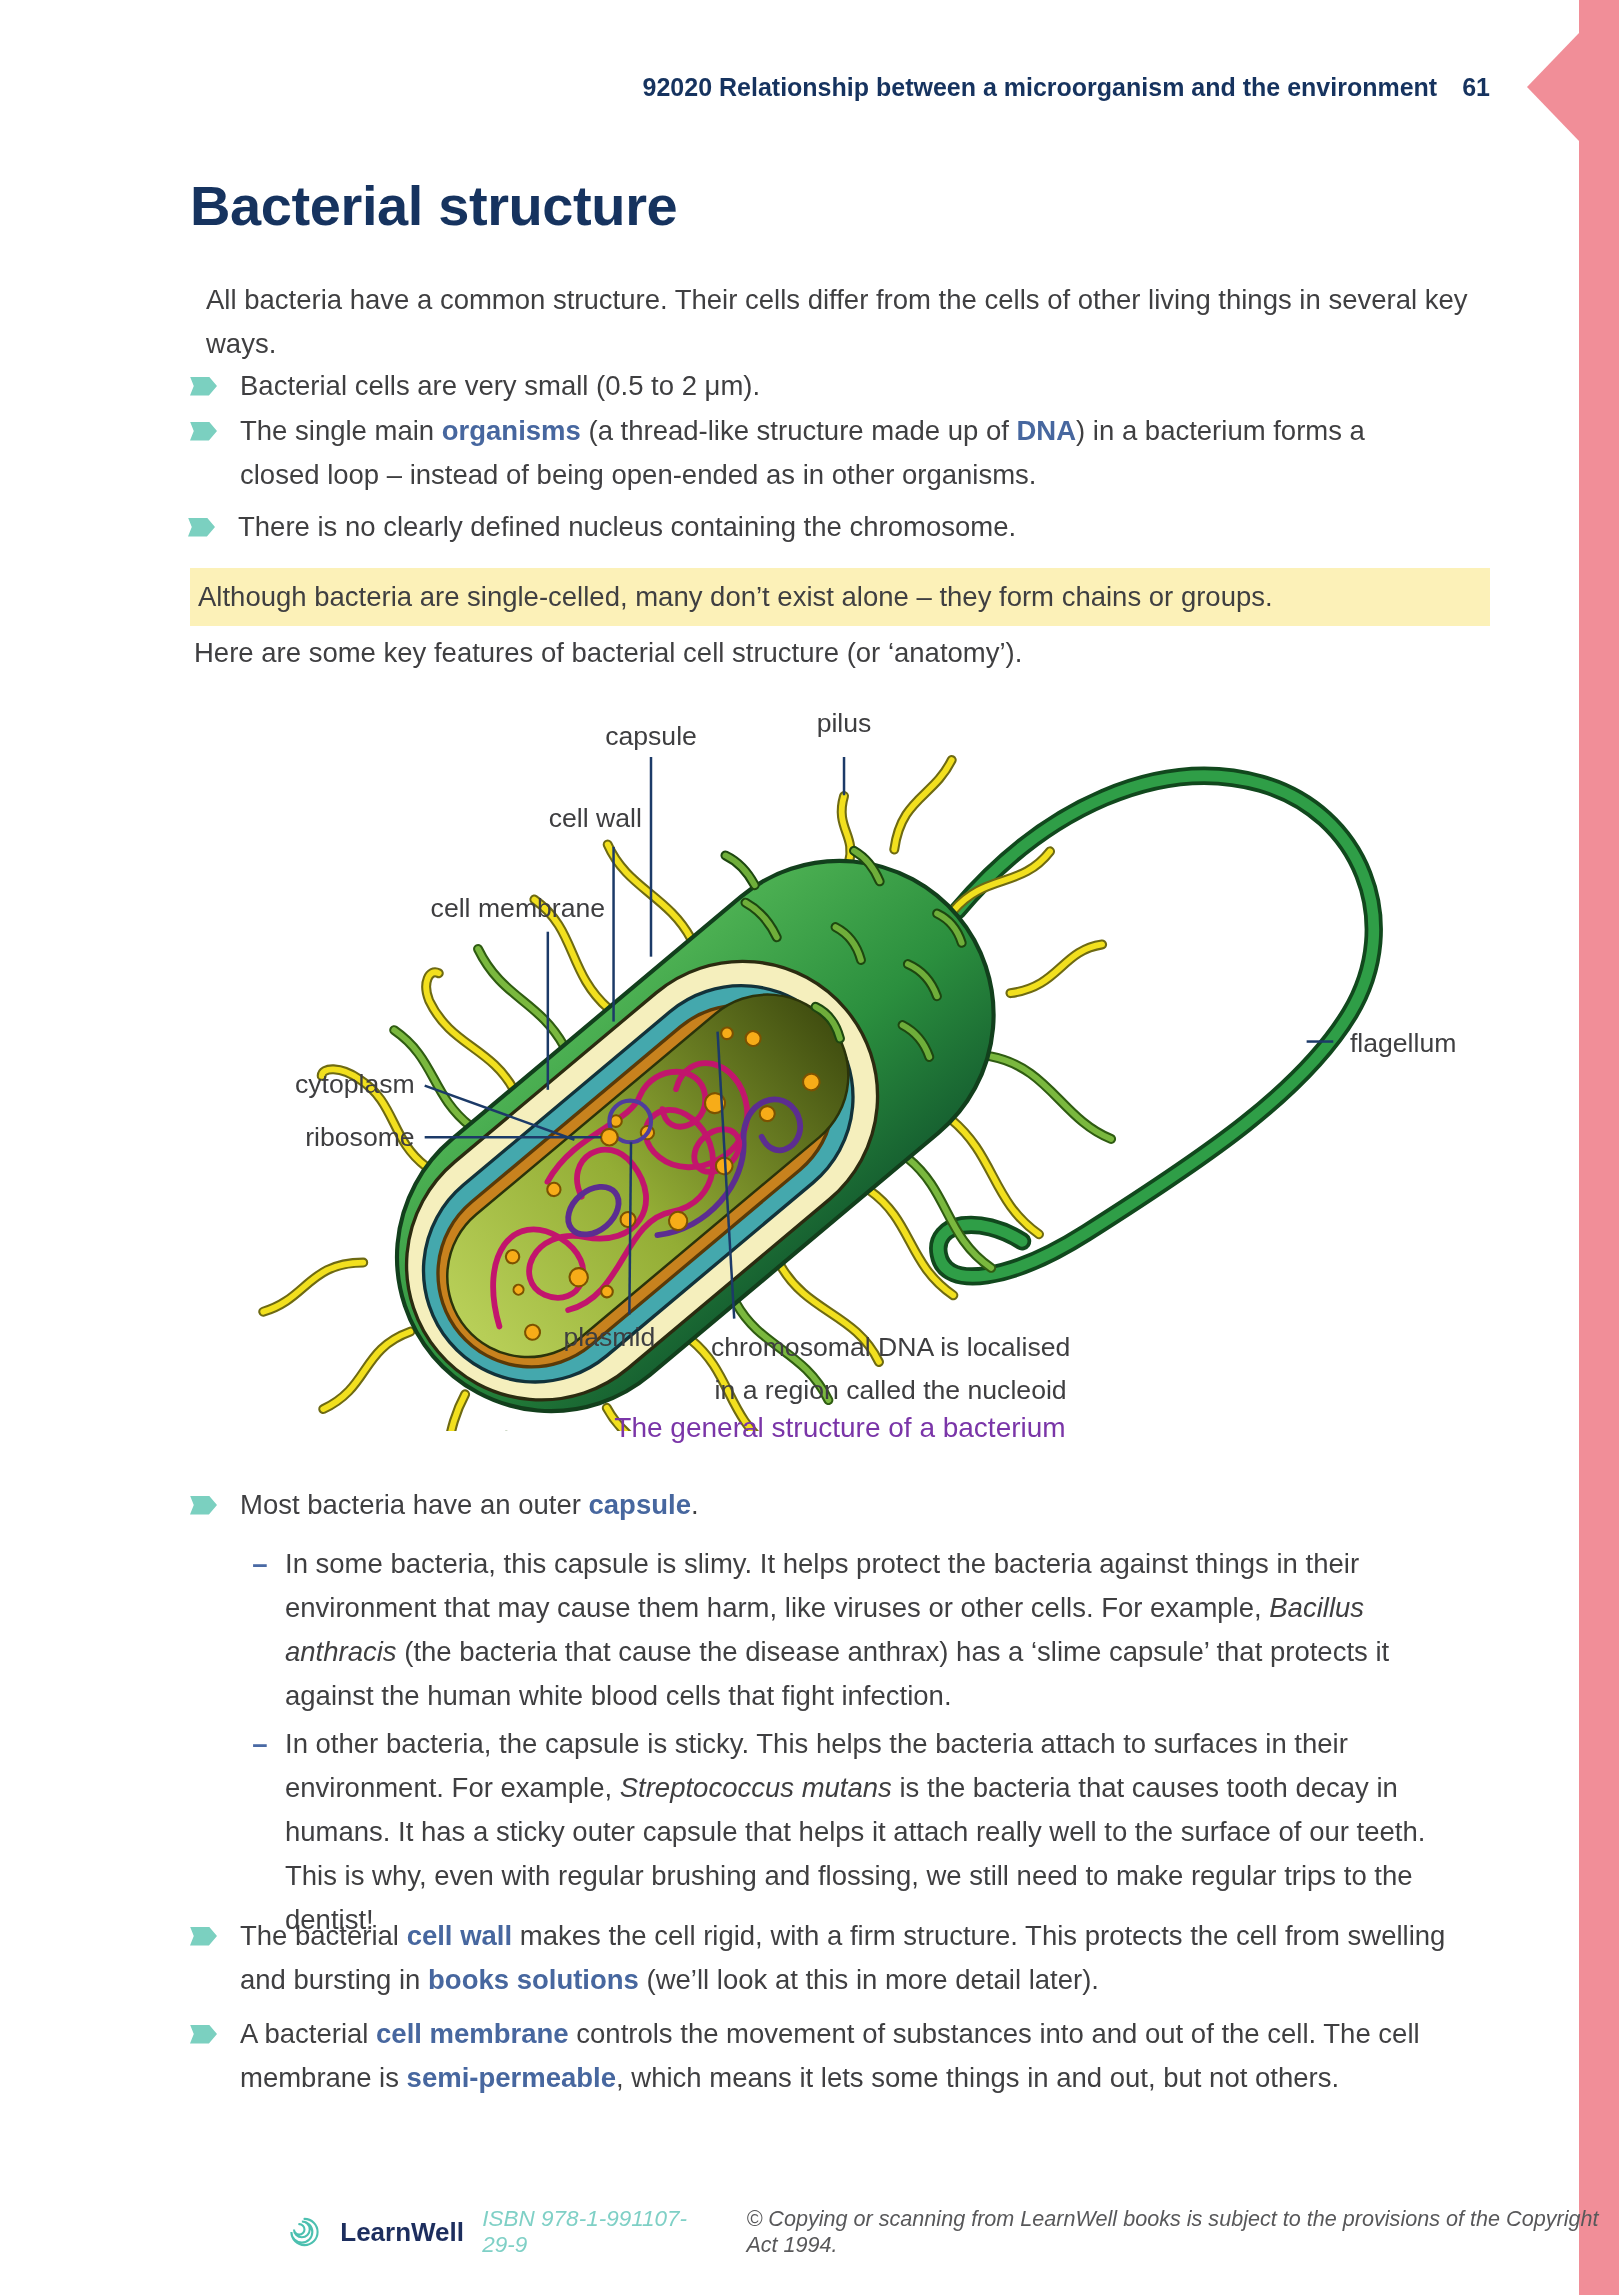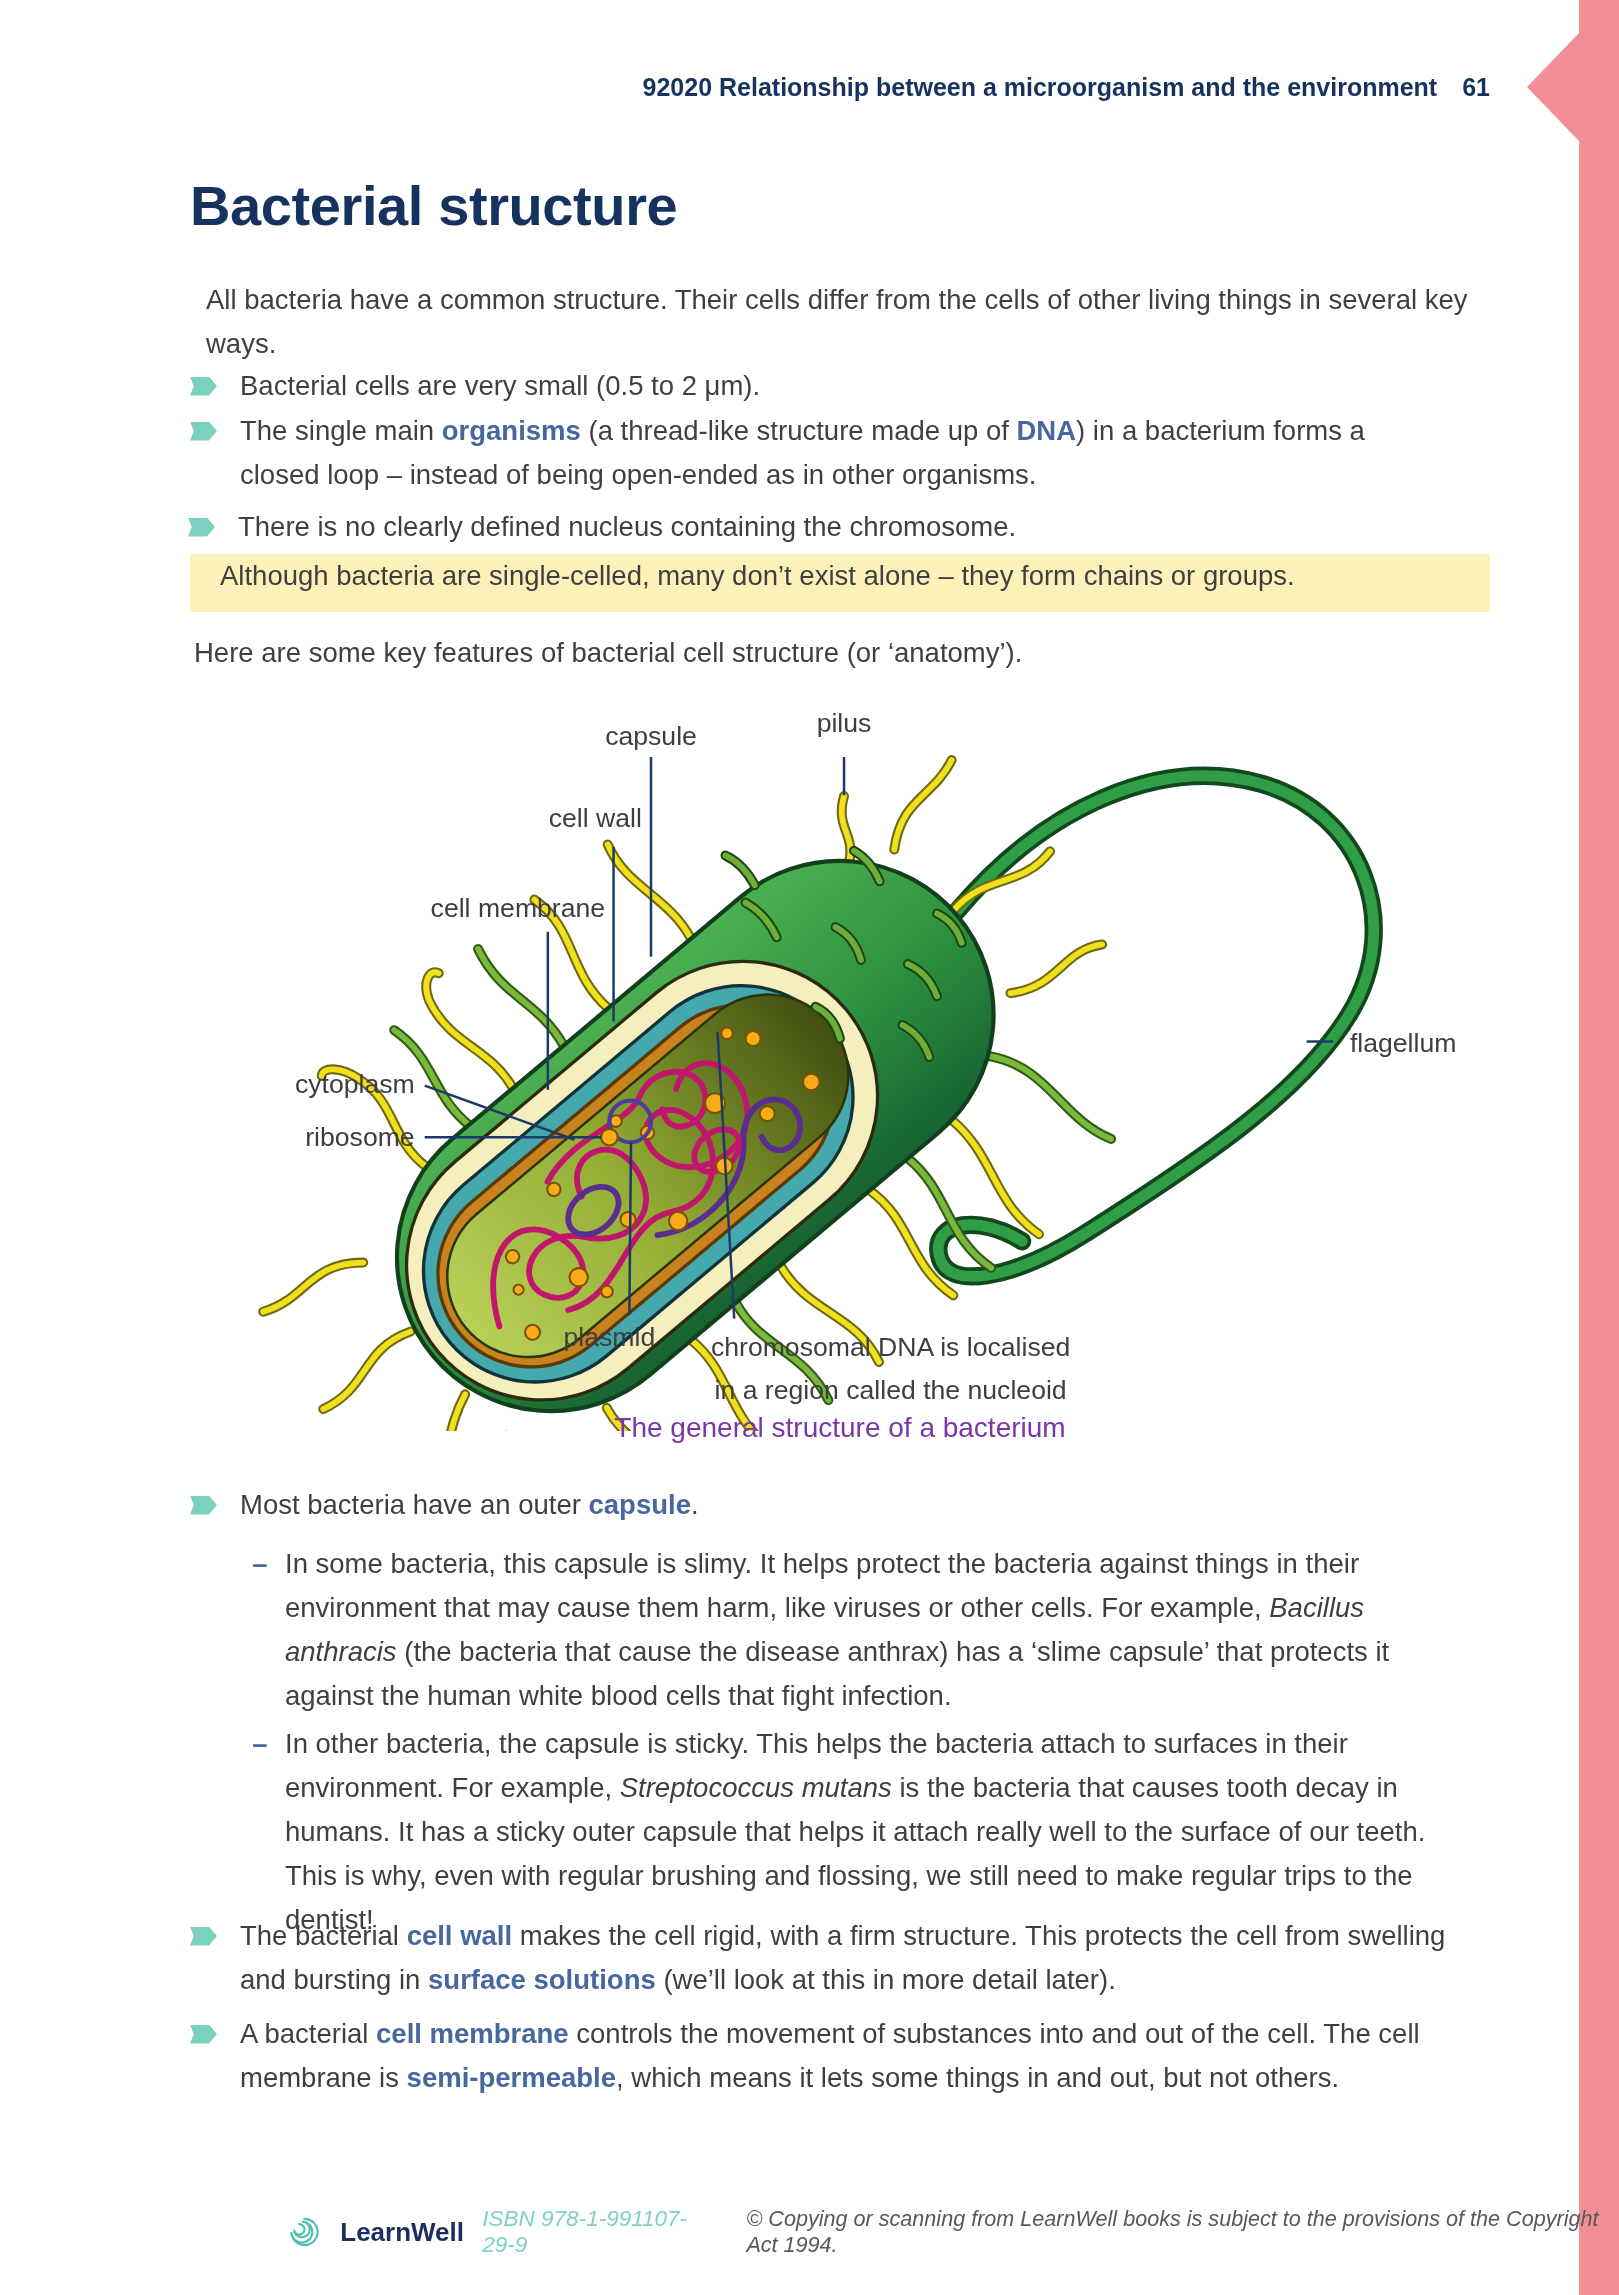--- a/index.html
+++ b/index.html
@@ -22,22 +22,22 @@
   .lead-in{position:absolute;top:631px;left:194px;width:1281px;}
   .kw{font-weight:700;color:#47679f;}
   .it{font-style:italic;}
   
   .bullet-row{position:absolute;display:flex;align-items:flex-start;}
   .tag-bullet{flex:0 0 auto;width:27px;height:19px;margin:12.5px 23px 0 0;background:#7bd0c0;
               clip-path:polygon(0% 0%,70% 0%,100% 50%,70% 100%,0% 100%,14% 50%);}
   .dash-bullet{flex:0 0 auto;width:20px;margin:0 15px 0 0;color:#4a6aa5;font-weight:700;
                font-size:27.5px;line-height:44px;text-align:center;}
   
-  .note-box{position:absolute;top:554px;left:190px;width:1300px;height:58px;background:#fcf1b8;
-            display:flex;align-items:flex-start;box-sizing:border-box;padding:0 30px;}
+  .note-box{position:absolute;top:568px;left:190px;width:1300px;height:58px;background:#fcf1b8;
+            display:flex;align-items:center;box-sizing:border-box;padding:0 8px;}
   
   .figure-wrap{position:absolute;top:707px;left:225px;width:1273px;height:724px;}
   svg text{font-family:"Liberation Sans","DejaVu Sans",sans-serif;font-size:32px;fill:#3e3e40;}
   .caption{position:absolute;top:1412px;left:190px;width:1300px;text-align:center;
            font-size:28px;color:#7a35a8;}
   
   .leader{stroke:#1c3a68;stroke-width:3;fill:none;}
   .flag-dark{stroke:#11481d;stroke-width:22;fill:none;stroke-linecap:round;}
   .flag-lite{stroke:#2f9e47;stroke-width:13;fill:none;stroke-linecap:round;}
   .pili-dark{stroke:#6e6a12;stroke-width:12;fill:none;stroke-linecap:round;}
@@ -226,21 +226,21 @@
     <span class="body-text" style="width:1186px"><span>In some bacteria, this capsule is slimy. It helps protect the bacteria against things in their environment that may cause them harm, like viruses or other cells. For example, </span><span class="it">Bacillus anthracis</span><span> (the bacteria that cause the disease anthrax) has a ‘slime capsule’ that protects it against the human white blood cells that fight infection.</span></span>
   </div>
 
   <div class="bullet-row" style="top:1722px;left:250px;width:1240px">
     <span class="dash-bullet">–</span>
     <span class="body-text" style="width:1186px"><span>In other bacteria, the capsule is sticky. This helps the bacteria attach to surfaces in their environment. For example, </span><span class="it">Streptococcus mutans</span><span> is the bacteria that causes tooth decay in humans. It has a sticky outer capsule that helps it attach really well to the surface of our teeth. This is why, even with regular brushing and flossing, we still need to make regular trips to the dentist!</span></span>
   </div>
 
   <div class="bullet-row" style="top:1914px;left:190px;width:1300px">
     <span class="tag-bullet"></span>
-    <span class="body-text" style="width:1206px"><span>The bacterial </span><span class="kw">cell wall</span><span> makes the cell rigid, with a firm structure. This protects the cell from swelling and bursting in </span><span class="kw">surface solutions</span><span> (we’ll look at this in more detail later).</span></span>
+    <span class="body-text" style="width:1206px"><span>The bacterial </span><span class="kw">cell wall</span><span> makes the cell rigid, with a firm structure. This protects the cell from swelling and bursting in </span><span class="kw">books solutions</span><span> (we’ll look at this in more detail later).</span></span>
   </div>
 
   <div class="bullet-row" style="top:2012px;left:190px;width:1300px">
     <span class="tag-bullet"></span>
     <span class="body-text" style="width:1206px"><span>A bacterial </span><span class="kw">cell membrane</span><span> controls the movement of substances into and out of the cell. The cell membrane is </span><span class="kw">semi-permeable</span><span>, which means it lets some things in and out, but not others.</span></span>
   </div>
 
   <div class="footer">
     <svg width="38" height="38" viewBox="0 0 40 40">
       <path d="M20 5 a15 15 0 1 1 -15 15 a12 12 0 1 0 12 -12 a9 9 0 1 1 -9 9 a6 6 0 1 0 6 -6" fill="none" stroke="#4cc0b0" stroke-width="2.4" stroke-linecap="round"></path>

